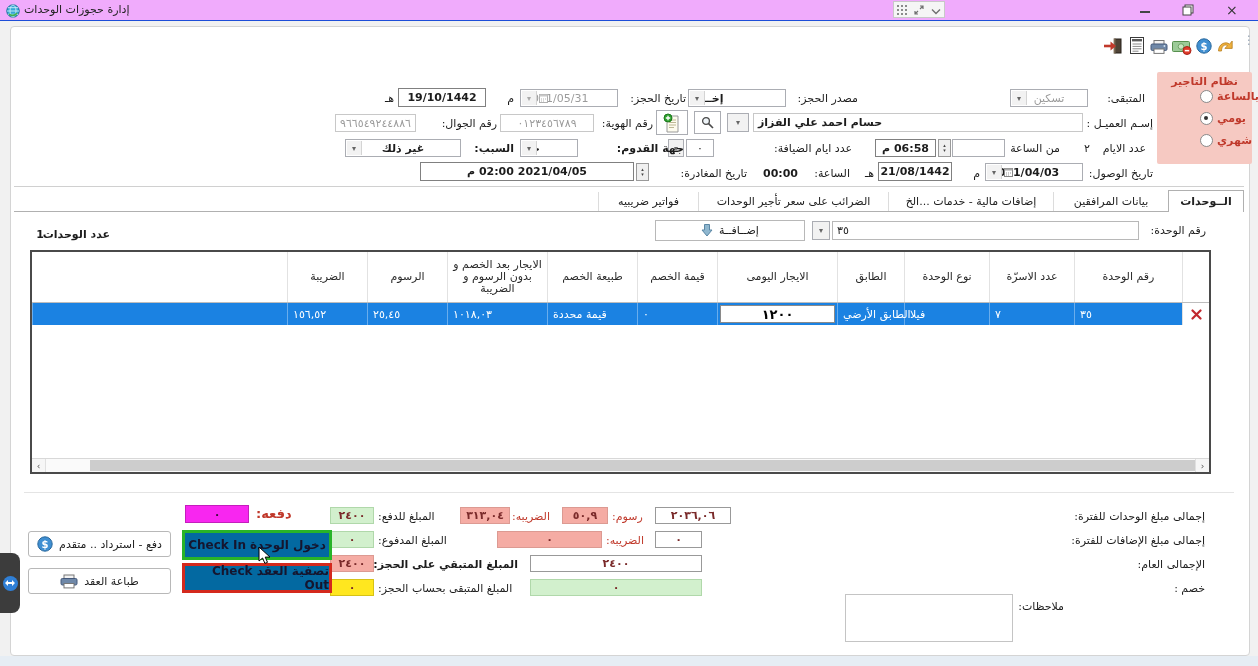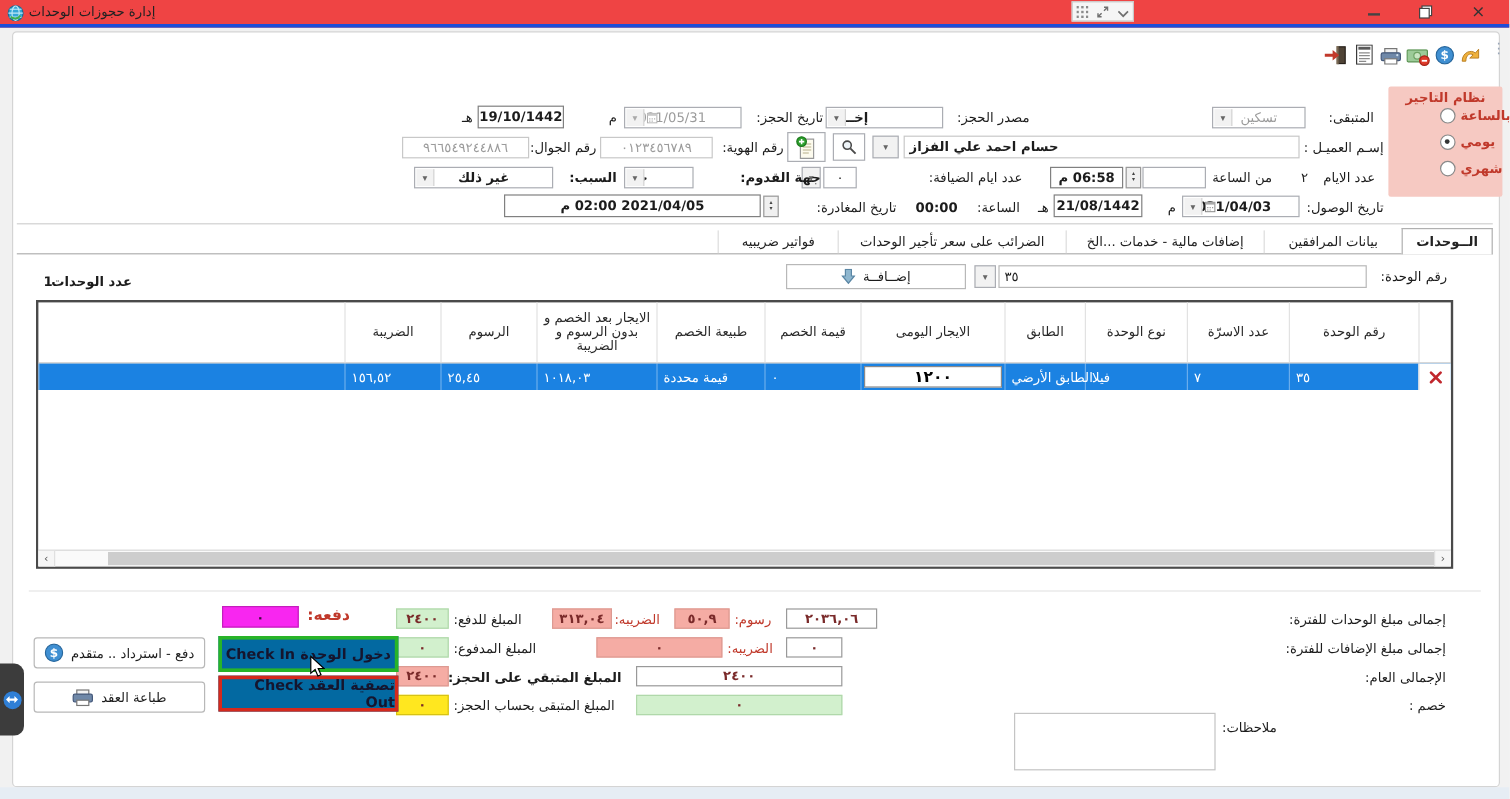--- a/index.html
+++ b/index.html
@@ -17,21 +17,21 @@
   .c{justify-content:center;padding:0;}
   .arr{position:absolute;left:1px;top:1px;bottom:1px;width:14px;background:#f2f2f2;border-right:1px solid #d4d4d4;
        color:#666;font-size:8px;display:flex;align-items:center;justify-content:center;}
   .cal{position:absolute;left:16px;top:2px;bottom:2px;width:13px;display:flex;align-items:center;justify-content:center;}
   .spin{position:absolute;background:#f0f0f0;border:1px solid #9a9a9a;width:13px;display:flex;flex-direction:column;
         align-items:center;justify-content:center;font-size:5px;line-height:5px;color:#444;box-sizing:border-box;}
   .pinkbox{background:#f5aca4;border:1px solid #dc9a92;}
   .greenbox{background:#d2f0cd;border:1px solid #b0d8aa;}
   .yellowbox{background:#ffe71f;border:1px solid #d6c216;}
   .magentabox{background:#f826f0;border:1px solid #c41ebc;}
-  .titlebar{position:absolute;left:0;top:0;width:1258px;height:20px;background:#ef4444;border-bottom:3px solid #1d4ed8;}
+  .titlebar{position:absolute;left:0;top:0;width:1258px;height:20px;background:#f0abfc;border-bottom:1px solid #1d4ed8;}
   .winbtn{position:absolute;top:2px;color:#333;font-size:13px;cursor:default;}
   .panel{position:absolute;left:10px;top:26px;width:1238px;height:628px;background:#fff;border:1px solid #d4d4d4;border-radius:4px;}
   .toolicon{position:absolute;cursor:pointer;}
   .pinkpanel{position:absolute;left:1157px;top:72px;width:95px;height:92px;background:#f6c9c2;border-radius:2px;}
   .radio{width:11px;height:11px;border-radius:50%;border:1px solid #8a8a8a;background:#fff;display:inline-block;position:relative;flex:none;}
   .radio.sel::after{content:"";position:absolute;left:2.5px;top:2.5px;width:4px;height:4px;border-radius:50%;background:#333;}
   .radiorow{position:absolute;display:flex;align-items:center;gap:4px;direction:ltr;}
   .radiorow span.rlbl{font-size:11px;color:#c0392b;font-weight:bold;}
   .tabstrip-line{position:absolute;left:14px;right:14px;top:211px;border-top:1px solid #b0b0b0;}
   .tab{position:absolute;top:192px;height:19px;font-size:11px;color:#222;display:flex;align-items:center;justify-content:center;
@@ -195,21 +195,21 @@
     <span class="arr" style="color:#aaa;">▾</span>
     <span class="cal">
         <svg width="9" height="9" viewBox="0 0 9 9">
           <rect x="0.5" y="0.5" width="8" height="8" fill="#fff" stroke="#b0b0b0"></rect>
           <rect x="0.5" y="0.5" width="8" height="2" fill="#c8c8c8"></rect>
           <path d="M2 5h1M4 5h1M6 5h1M2 7h1M4 7h1" stroke="#b0b0b0"></path>
         </svg>
       </span>
   </div>
   <span class="lbl" style="left:502px;top:92px;width:12px;">م</span>
-  <div class="box c" style="left:398px;top:88px;width:72px;height:19px;border-color:#808080;font-weight:bold;">
+  <div class="box c" style="left:398px;top:88px;width:88px;height:19px;border-color:#808080;font-weight:bold;">
     <span>19/10/1442</span>
   </div>
   <span class="lbl" style="left:378px;top:92px;width:16px;">هـ</span>
 
   <span class="lbl" style="left:1085px;top:117px;width:68px;">إسـم العميـل :</span>
   <div class="box" style="left:753px;top:113px;width:330px;height:19px;border-color:#c8c8c8;font-weight:bold;">
     <span>حسام احمد علي الفزاز</span>
   </div>
   <div class="box c" style="left:727px;top:113px;width:22px;height:19px;background:#f2f2f2;color:#666;font-size:8px;">
     <span>▾</span>
@@ -226,21 +226,21 @@
         <path d="M6 7h7M6 9.5h7M6 12h7M6 14.5h5" stroke="#b7b089" stroke-width="0.9"></path>
         <circle cx="5" cy="5" r="4" fill="#2ea12e" stroke="#1d7a1d"></circle>
         <path d="M5 2.8v4.4M2.8 5h4.4" stroke="#fff" stroke-width="1.3"></path>
       </svg>
   </div>
   <span class="lbl" style="left:597px;top:117px;width:56px;">رقم الهوية:</span>
   <div class="box c" style="left:500px;top:114px;width:94px;height:18px;border-color:#c8c8c8;">
     <span class="dim">٠١٢٣٤٥٦٧٨٩</span>
   </div>
   <span class="lbl" style="left:437px;top:117px;width:60px;">رقم الجوال:</span>
-  <div class="box c" style="left:335px;top:114px;width:106px;height:18px;border-color:#c8c8c8;">
+  <div class="box c" style="left:335px;top:114px;width:81px;height:18px;border-color:#c8c8c8;">
     <span class="dim">٩٦٦٥٤٩٢٤٤٨٨٦</span>
   </div>
 
   <span class="lbl" style="left:1098px;top:142px;width:48px;">عدد الايام</span>
   <span class="lbl tr" style="left:1055px;top:142px;width:35px;">٢</span>
   <span class="lbl" style="left:1008px;top:142px;width:52px;">من الساعة</span>
   <div class="box" style="left:952px;top:139px;width:53px;height:18px;"></div>
   <div class="spin" style="left:938px;top:139px;height:18px;">
     <span>▴</span>
     <span>▾</span>

